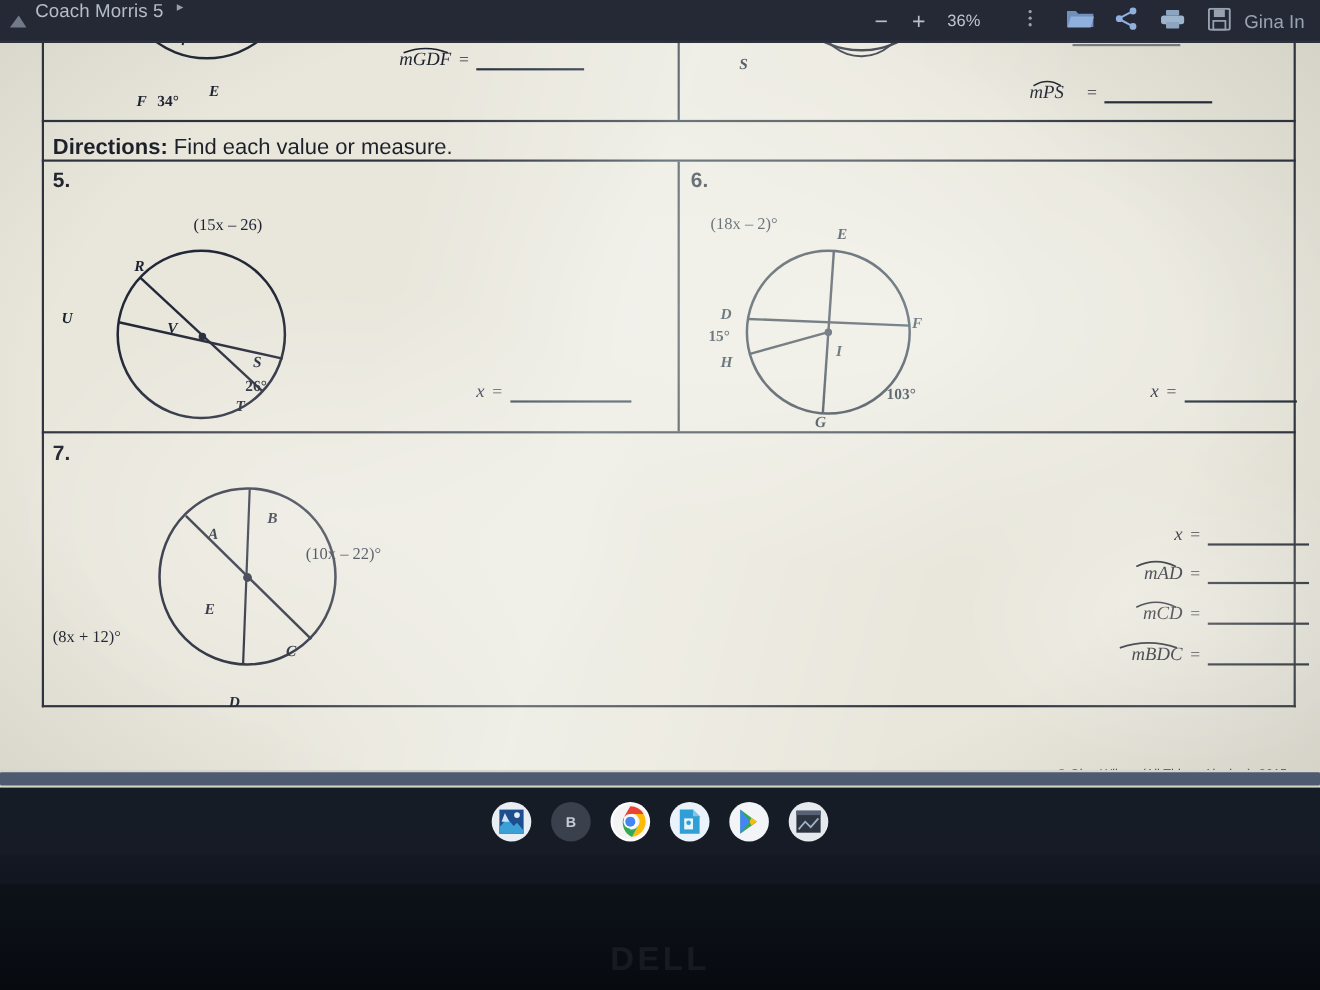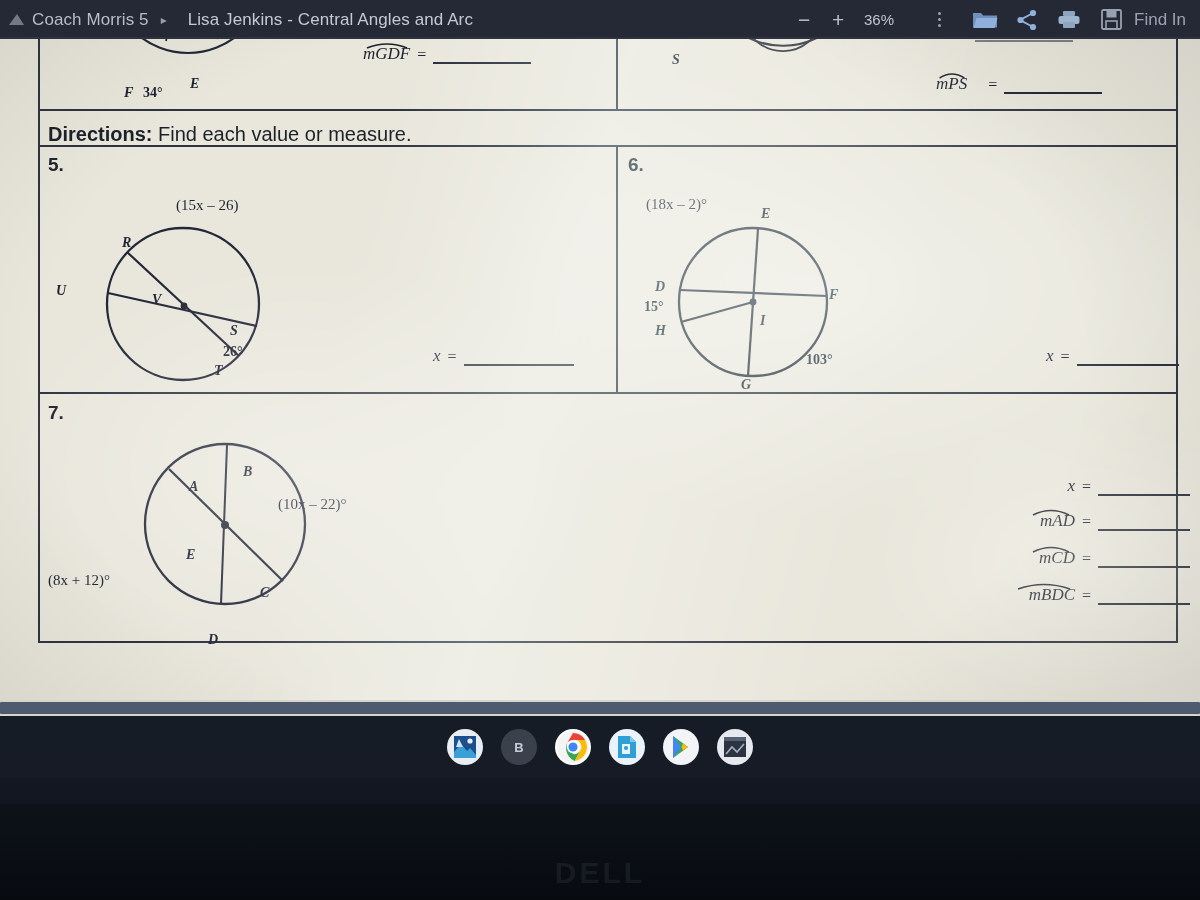--- a/index.html
+++ b/index.html
@@ -15,21 +15,21 @@
     position: relative;
     width: 1200px; height: 900px;
     background: #0b0f16;
   }
 
   
   #appbar {
     position: absolute; left: 0; top: 0;
     width: 1200px; height: 39px;
     background: #242935;
-    display: flex; align-items: center;
+    display: flex; 
     color: #a9b2c2;
     z-index: 40;
     overflow: hidden;
   }
   #appbar::after{
     content:""; position:absolute; left:0; right:0; bottom:0; height:2px;
     background: rgba(255,255,255,0.05);
   }
   .bar-back {
     width: 32px; height: 39px; display: flex;
@@ -199,21 +199,20 @@
 <div id="screen">
 
   <div id="appbar">
     <div class="bar-back">
       <svg width="17" height="15" viewBox="0 0 17 15">
         <path d="M1 13 L9 2 L16 13 Z" fill="#8d96a5"></path>
       </svg>
     </div>
     <div class="bar-doc-title">Coach Morris 5</div>
     <div class="bar-chevron">▸</div>
-    <div class="bar-file-title">Lisa Jenkins - Central Angles and Arc</div>
 
     <div class="bar-spacer"></div>
 
     <div class="zoom-group">
       <div class="zoom-btn">−</div>
       <div class="zoom-btn">+</div>
       <div class="zoom-pct">36%</div>
     </div>
 
     <div class="kebab">
@@ -248,21 +247,21 @@
 
     <div class="tool-icon">
       <svg width="21" height="21" viewBox="0 0 21 21">
         <rect x="1" y="1" width="19" height="19" rx="1.5" fill="none" stroke="#97a1b0" stroke-width="1.8"></rect>
         <rect x="5.5" y="1.5" width="10" height="7" fill="#97a1b0"></rect>
         <rect x="5" y="12" width="11" height="8" fill="none" stroke="#97a1b0" stroke-width="1.6"></rect>
       </svg>
     </div>
 
     <div class="turn-in">
-      <span class="turn-in-label">Find In</span>
+      <span class="turn-in-label">Gina In</span>
     </div>
   </div>
 
   <div id="docviewport">
 
     <div id="sheet">
 
       <div class="cellborder" style="left:0; top:0; width:2px; height:604px;"></div>
       <div class="cellborder" style="left:1138px; top:0; width:2px; height:604px;"></div>
 

